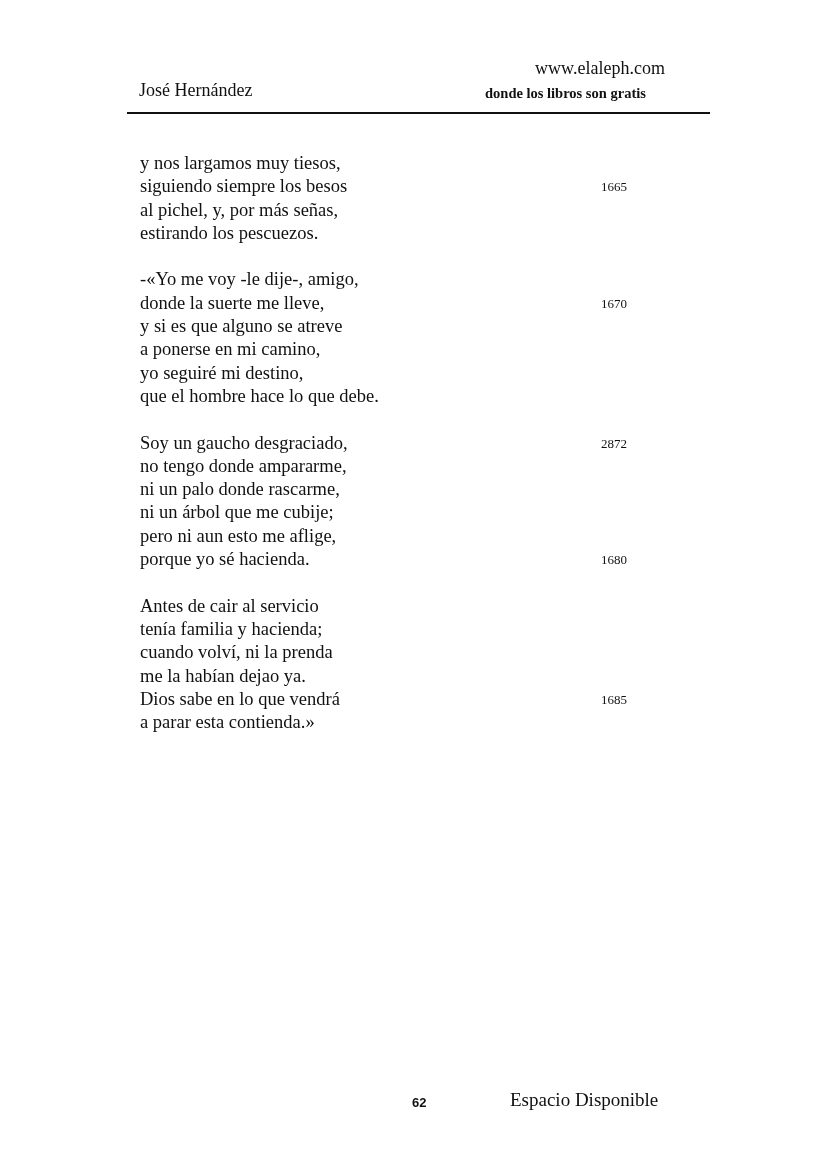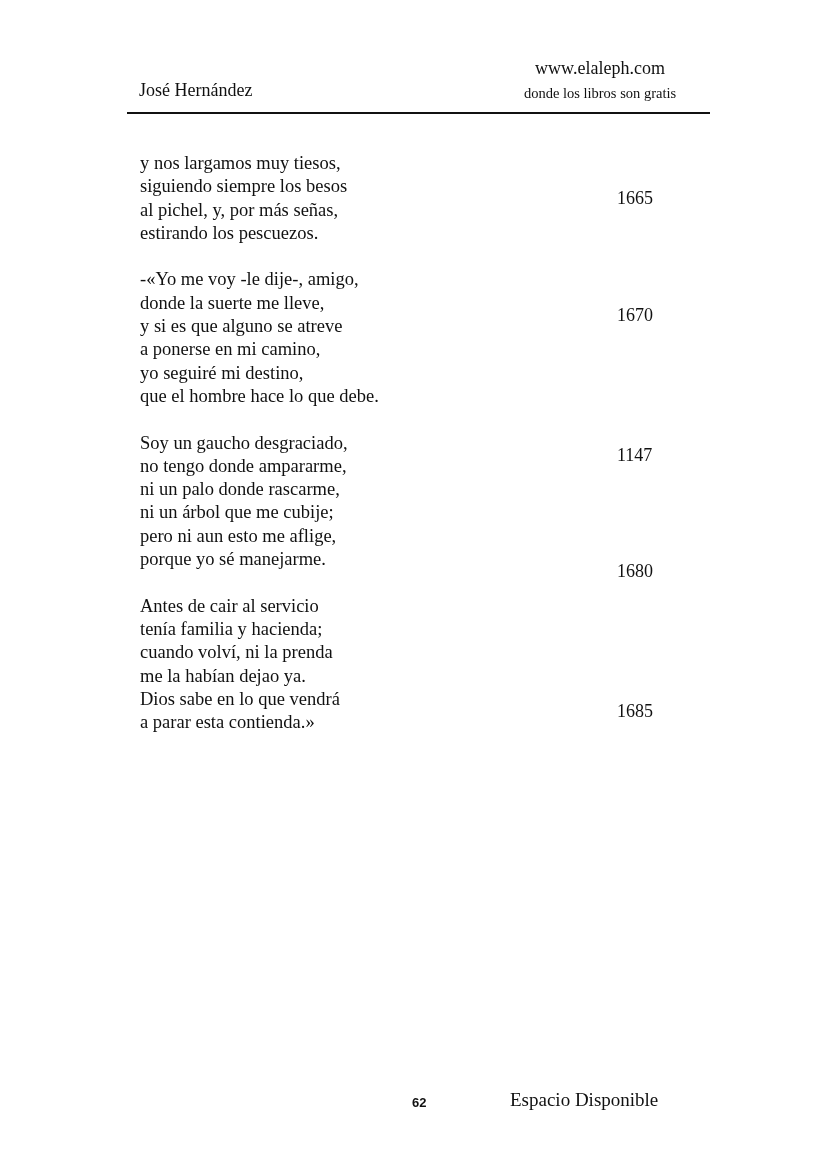--- a/index.html
+++ b/index.html
@@ -1,26 +1,26 @@
 <!DOCTYPE html>
 <html><head>
   <meta charset="utf-8">
   <style>
     html, body { margin:0; padding:0; background:#ffffff; }
     body { width:828px; height:1172px; position:relative; overflow:hidden;
            font-family:"Liberation Serif", "DejaVu Serif", serif; color:#111; }
     .header-author { position:absolute; left:139px; top:80px; font-size:18px; }
     .header-site { position:absolute; left:505px; top:58px; width:190px; text-align:center; font-size:18px; }
     .header-site b { font-weight:normal; }
-    .header-tag { position:absolute; left:505px; top:85px; width:190px; text-align:center; font-size:14.5px; }
+    .header-tag { position:absolute; left:485px; top:85px; width:190px; font-size:14.5px;font-weight:bold; }
     .rule { position:absolute; left:127px; top:112px; width:583px; height:2px; background:#111; }
     .poem { position:absolute; left:140px; top:152px; width:530px; }
     .stanza { margin-bottom:23.3px; }
     .line { position:relative; height:23.3px; line-height:23.3px; font-size:18.5px; white-space:nowrap; }
-    .num { position:absolute; left:477px; top:0; font-size:18px;margin-top:12px; }
+    .num { position:absolute; left:461px; top:0; font-size:13px; }
     .page-num { position:absolute; left:412px; top:1095px; font-size:13px; font-weight:bold; font-family:"Liberation Sans", sans-serif; }
     .footer-text { position:absolute; left:510px; top:1089px; font-size:19px; }
   </style>
 </head>
 <body>
 
 <div>
   <div class="header-author">José Hernández</div>
   <div class="header-site"><span>www.el</span><b>aleph</b><span>.com</span></div>
   <div class="header-tag">donde los libros son gratis</div>
@@ -36,26 +36,26 @@
     </div>
     <div class="stanza">
       <div class="line"><span>-«Yo me voy -le dije-, amigo,</span></div>
       <div class="line"><span>donde la suerte me lleve,</span><span class="num">1670</span></div>
       <div class="line"><span>y si es que alguno se atreve</span></div>
       <div class="line"><span>a ponerse en mi camino,</span></div>
       <div class="line"><span>yo seguiré mi destino,</span></div>
       <div class="line"><span>que el hombre hace lo que debe.</span></div>
     </div>
     <div class="stanza">
-      <div class="line"><span>Soy un gaucho desgraciado,</span><span class="num">1147</span></div>
+      <div class="line"><span>Soy un gaucho desgraciado,</span><span class="num">2872</span></div>
       <div class="line"><span>no tengo donde ampararme,</span></div>
       <div class="line"><span>ni un palo donde rascarme,</span></div>
       <div class="line"><span>ni un árbol que me cubije;</span></div>
       <div class="line"><span>pero ni aun esto me aflige,</span></div>
-      <div class="line"><span>porque yo sé manejarme.</span><span class="num">1680</span></div>
+      <div class="line"><span>porque yo sé hacienda.</span><span class="num">1680</span></div>
     </div>
     <div class="stanza">
       <div class="line"><span>Antes de cair al servicio</span></div>
       <div class="line"><span>tenía familia y hacienda;</span></div>
       <div class="line"><span>cuando volví, ni la prenda</span></div>
       <div class="line"><span>me la habían dejao ya.</span></div>
       <div class="line"><span>Dios sabe en lo que vendrá</span><span class="num">1685</span></div>
       <div class="line"><span>a parar esta contienda.»</span></div>
     </div>
   </div>

